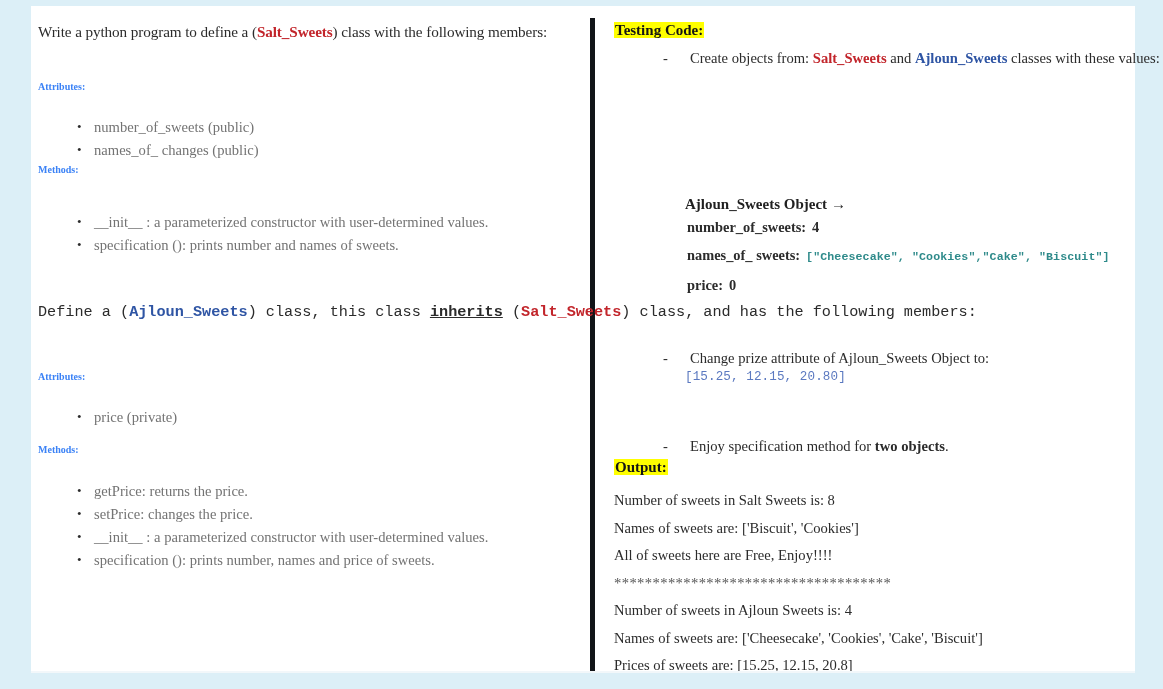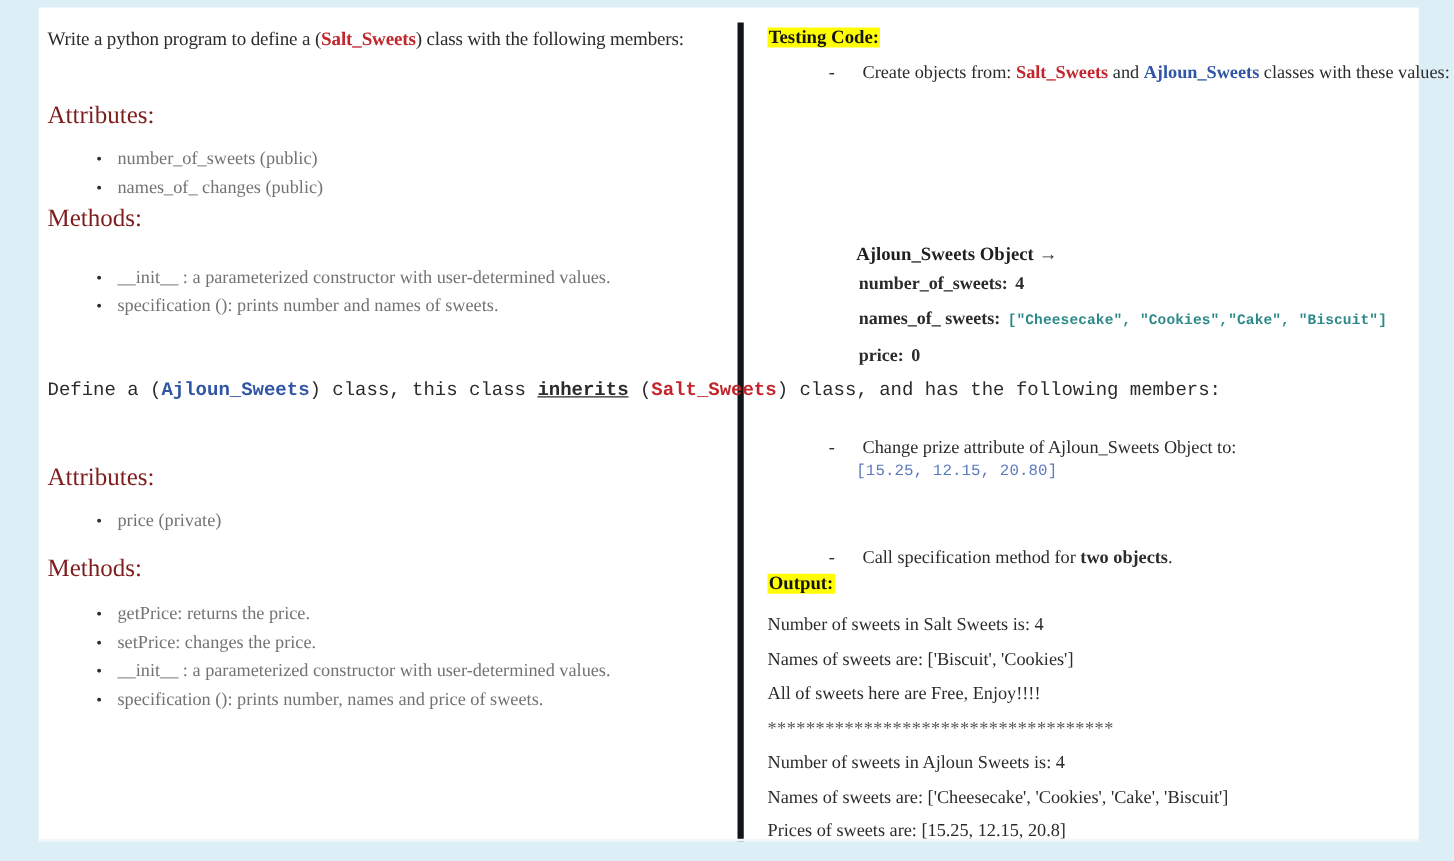--- a/index.html
+++ b/index.html
@@ -69,23 +69,23 @@
   .l-list1 { position:absolute; left:46px; top:110px; }
   .l-meth1 { position:absolute; left:7px; top:158px; }
   .l-list2 { position:absolute; left:46px; top:205px; }
   .l-define { position:absolute; left:7px; top:297px; width:560px; white-space:nowrap;font-family:Liberation Mono, monospace; }
   .l-attr2 { position:absolute; left:7px; top:365px; }
   .l-list3 { position:absolute; left:46px; top:400px; }
   .l-meth2 { position:absolute; left:7px; top:438px; }
   .l-list4 { position:absolute; left:46px; top:474px; }
 
   .heading {
-    font-size: 20px;
-    font-weight: normal;
-    color: #7f1d1d;
+    font-size: 10px;
+    font-weight: bold;
+    color: #3b82f6;
   }
   .body-text {
     font-size: 15.2px;
     color: #2b2b2b;
   }
   ul.bul {
     margin: 0;
     padding: 0;
     list-style: none;
   }
@@ -249,29 +249,29 @@
       <div class="kv indent0">
         <span class="k">price:</span><span class="v">0</span>
       </div>
     </div>
 
     <div class="r-dash2 dash-row">Change prize attribute of Ajloun_Sweets Object to:</div>
 
     <div class="r-prices mono mono-blue">[15.25, 12.15, 20.80]</div>
 
     <div class="r-dash3 dash-row">
-      <span>Call specification method for </span><b>two objects</b><span>.</span>
+      <span>Enjoy specification method for </span><b>two objects</b><span>.</span>
     </div>
 
     <div class="r-output">
       <span class="hl">Output:</span>
     </div>
 
     <div class="r-outlines">
-      <div class="out-line">Number of sweets in Salt Sweets is: 4</div>
+      <div class="out-line">Number of sweets in Salt Sweets is: 8</div>
       <div class="out-line">Names of sweets are: ['Biscuit', 'Cookies']</div>
       <div class="out-line">All of sweets here are Free, Enjoy!!!!</div>
       <div class="stars">************************************</div>
       <div class="out-line">Number of sweets in Ajloun Sweets is: 4</div>
       <div class="out-line">Names of sweets are: ['Cheesecake', 'Cookies', 'Cake', 'Biscuit']</div>
       <div class="out-line">Prices of sweets are: [15.25, 12.15, 20.8]</div>
     </div>
 
   </div>
 </div>

